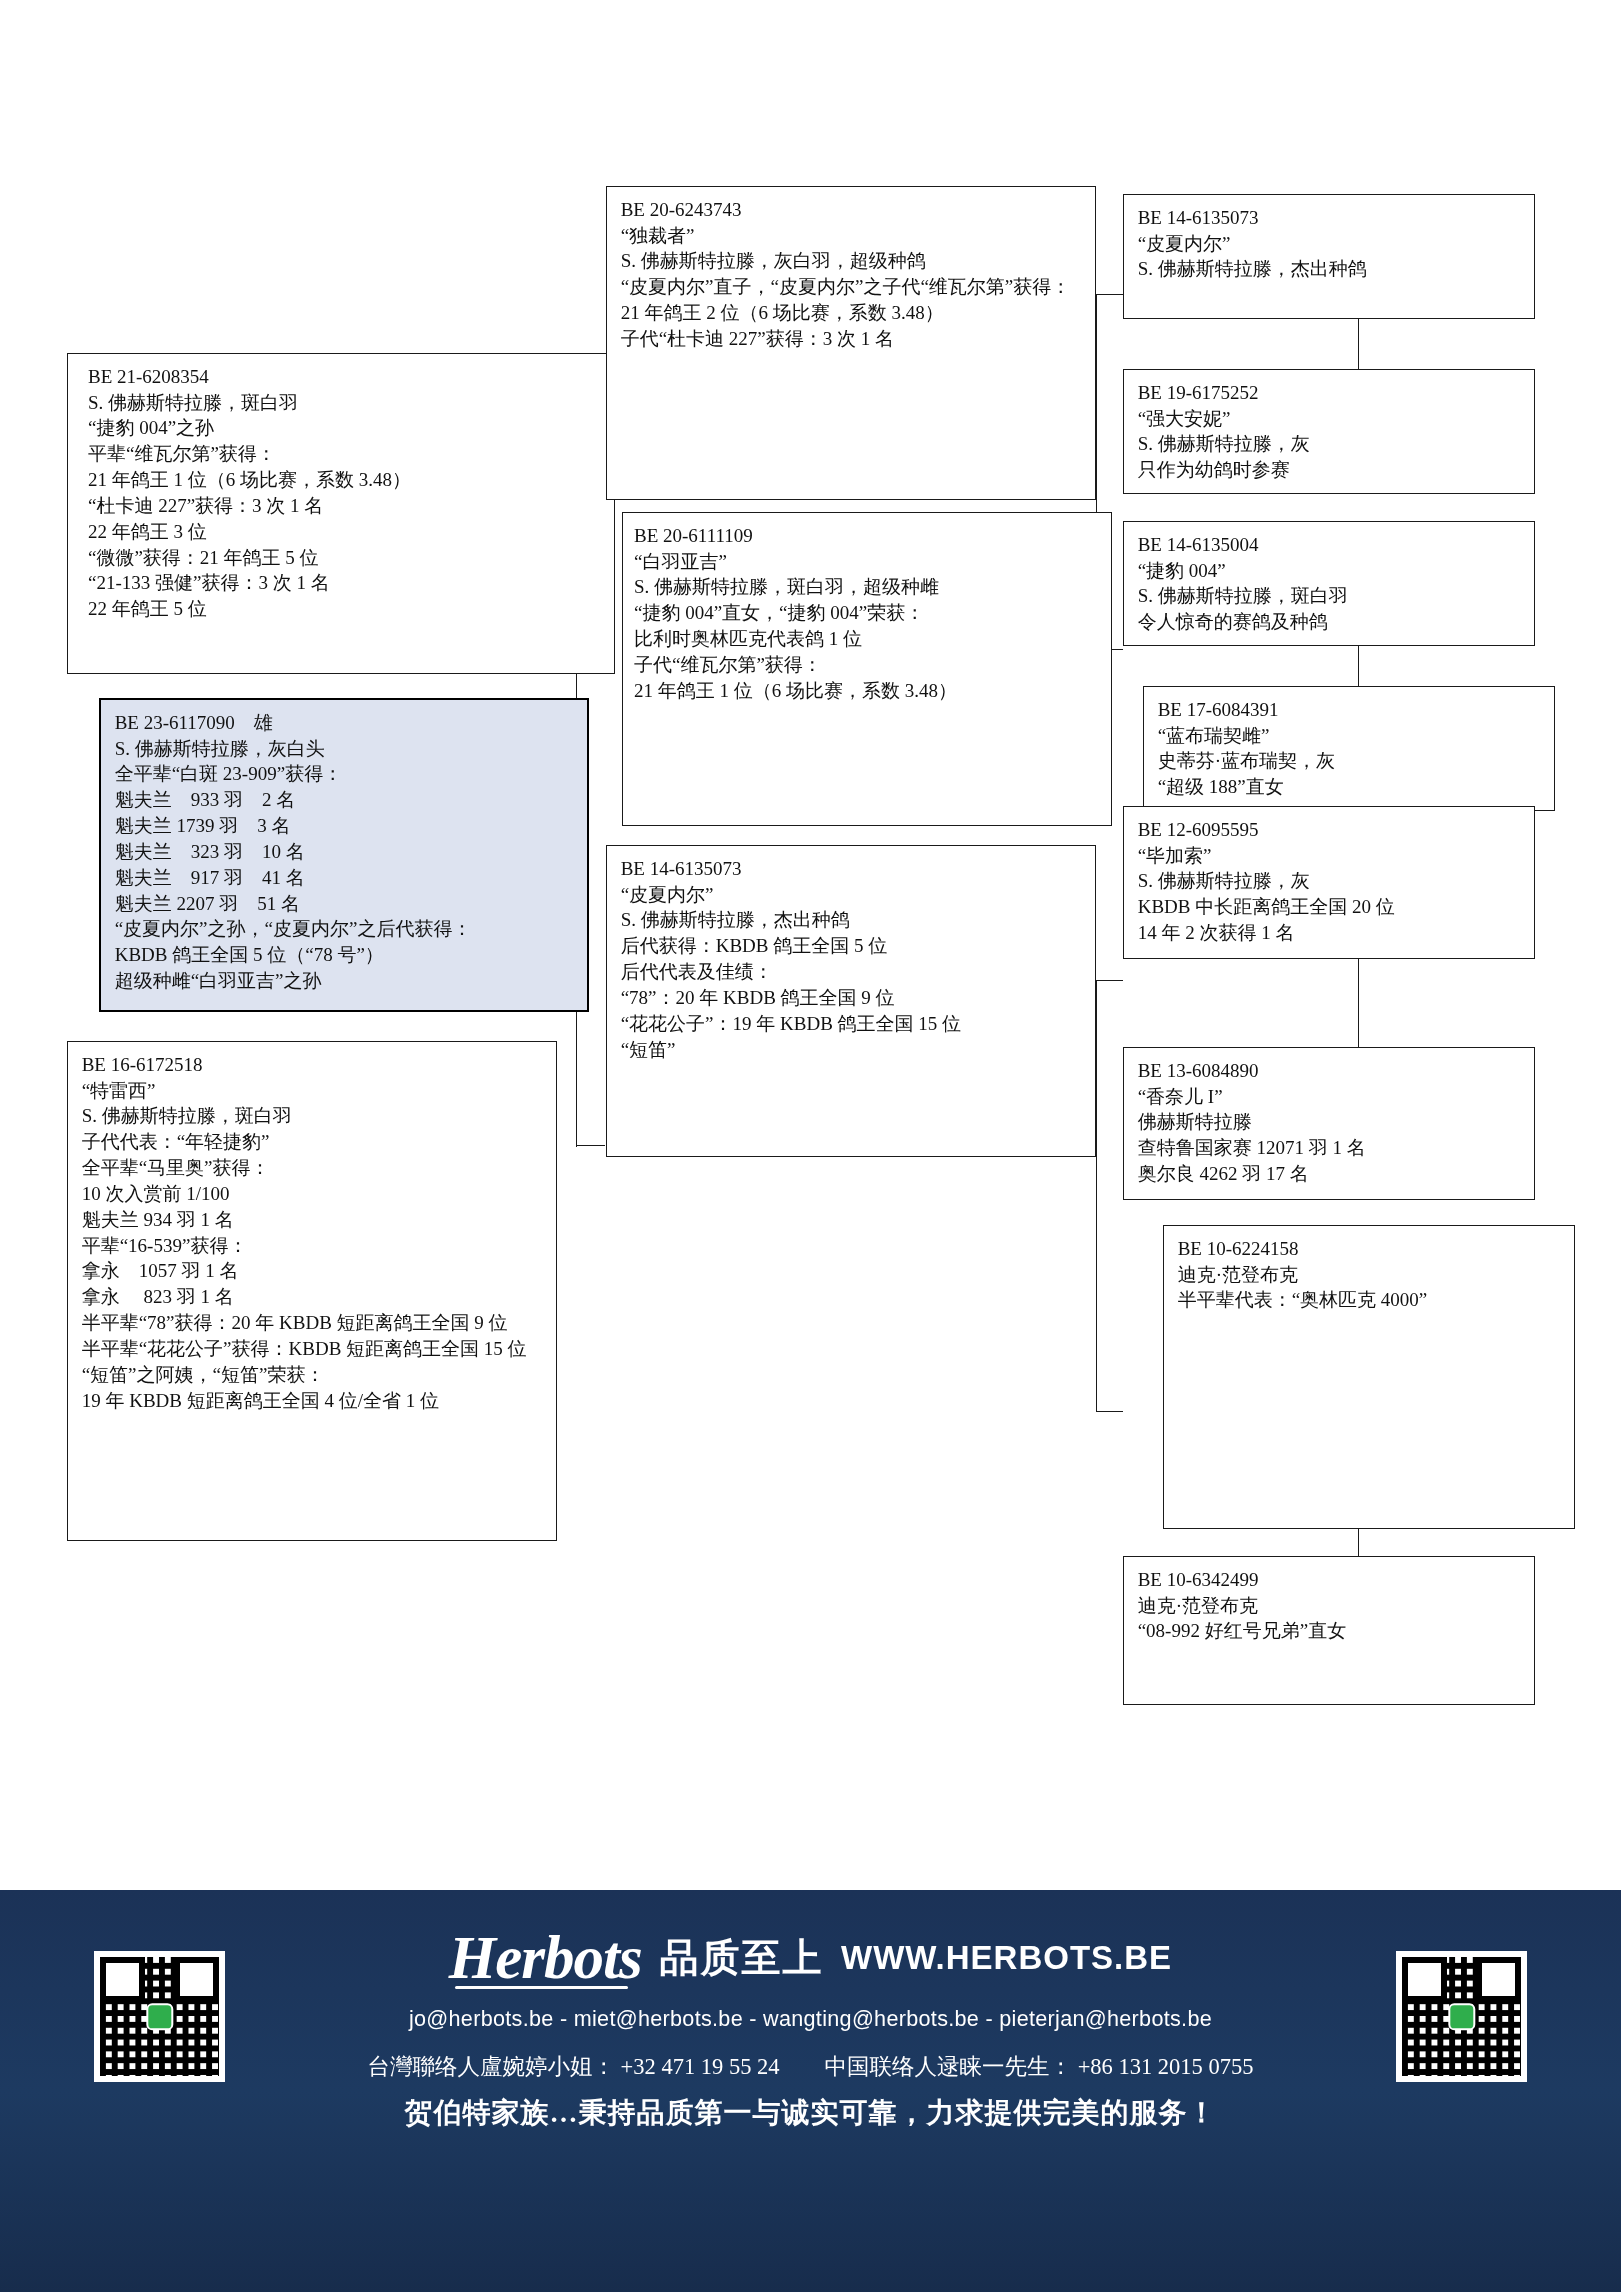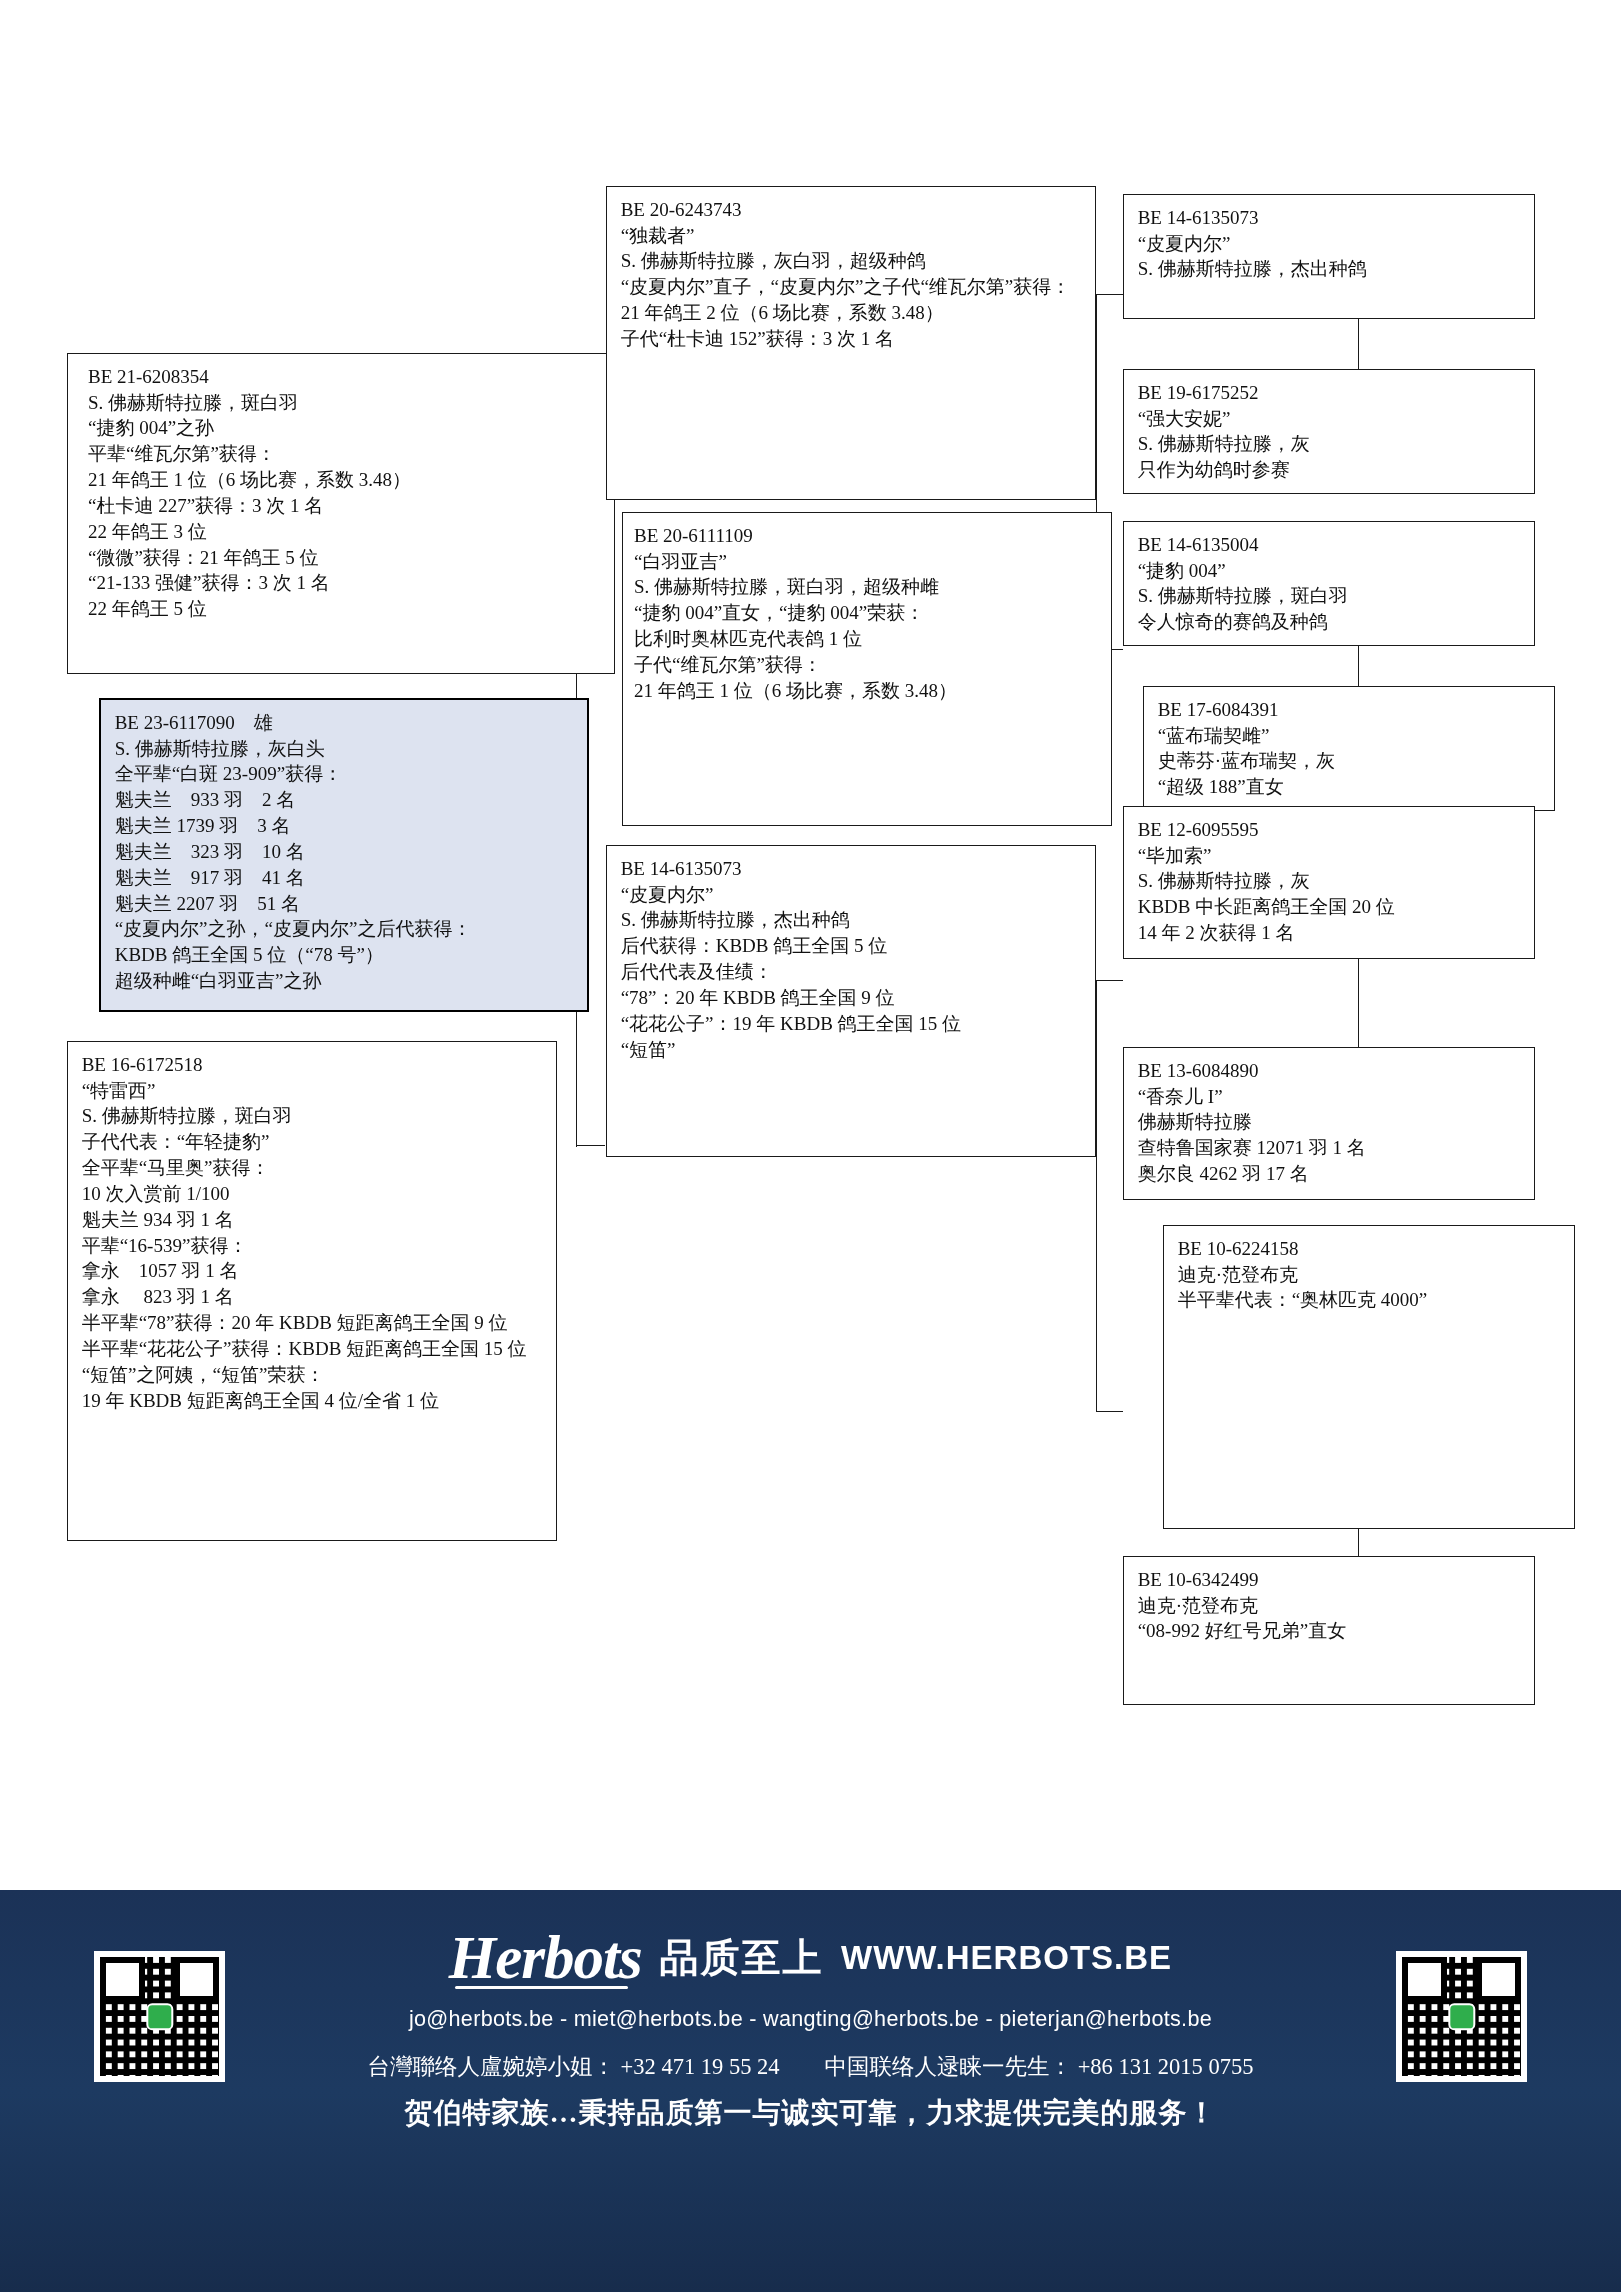--- a/index.html
+++ b/index.html
@@ -172,21 +172,21 @@
 拿永　 823 羽 1 名
 半平辈“78”获得：20 年 KBDB 短距离鸽王全国 9 位
 半平辈“花花公子”获得：KBDB 短距离鸽王全国 15 位
 “短笛”之阿姨，“短笛”荣获：
 19 年 KBDB 短距离鸽王全国 4 位/全省 1 位</div>
 
   <div class="box" style="left:606px; top:186px; width:490px; height:314px;">BE 20-6243743
 “独裁者”
 S. 佛赫斯特拉滕，灰白羽，超级种鸽
 “皮夏内尔”直子，“皮夏内尔”之子代“维瓦尔第”获得：21 年鸽王 2 位（6 场比赛，系数 3.48）
-子代“杜卡迪 152”获得：3 次 1 名</div>
+子代“杜卡迪 227”获得：3 次 1 名</div>
 
   <div class="box" style="left:622px; top:512px; width:490px; height:314px;padding-left:11px;">BE 20-6111109
 “白羽亚吉”
 S. 佛赫斯特拉滕，斑白羽，超级种雌
 “捷豹 004”直女，“捷豹 004”荣获：
 比利时奥林匹克代表鸽 1 位
 子代“维瓦尔第”获得：
 21 年鸽王 1 位（6 场比赛，系数 3.48）</div>
 
   <div class="box" style="left:606px; top:845px; width:490px; height:312px;">BE 14-6135073

